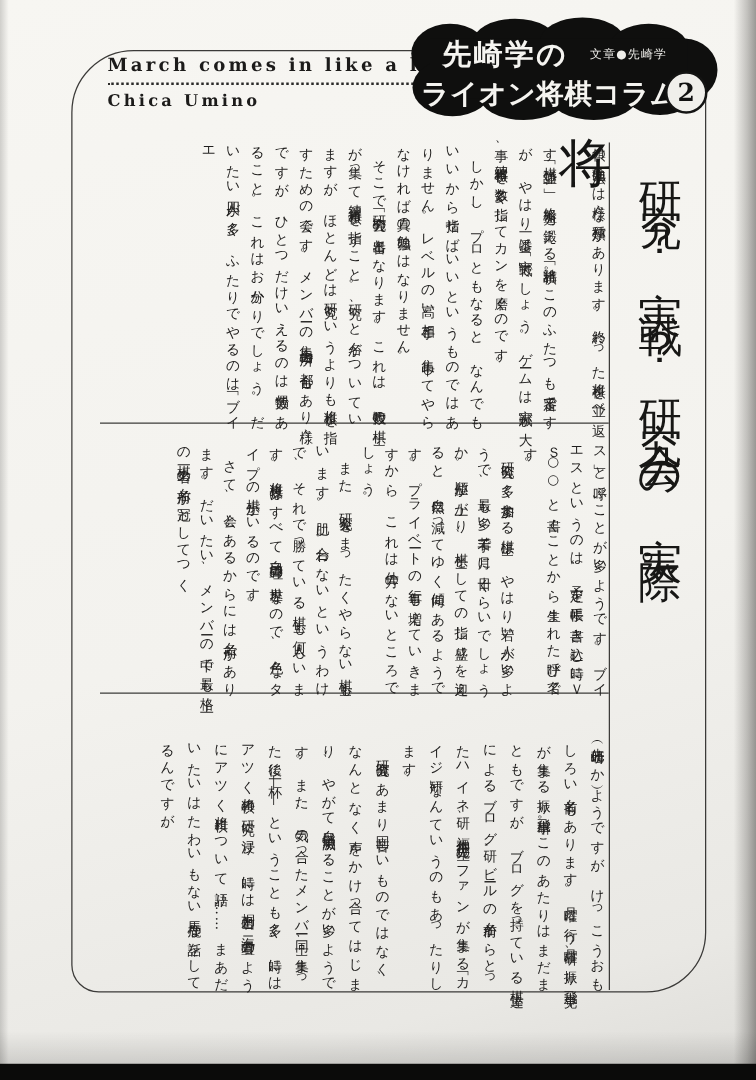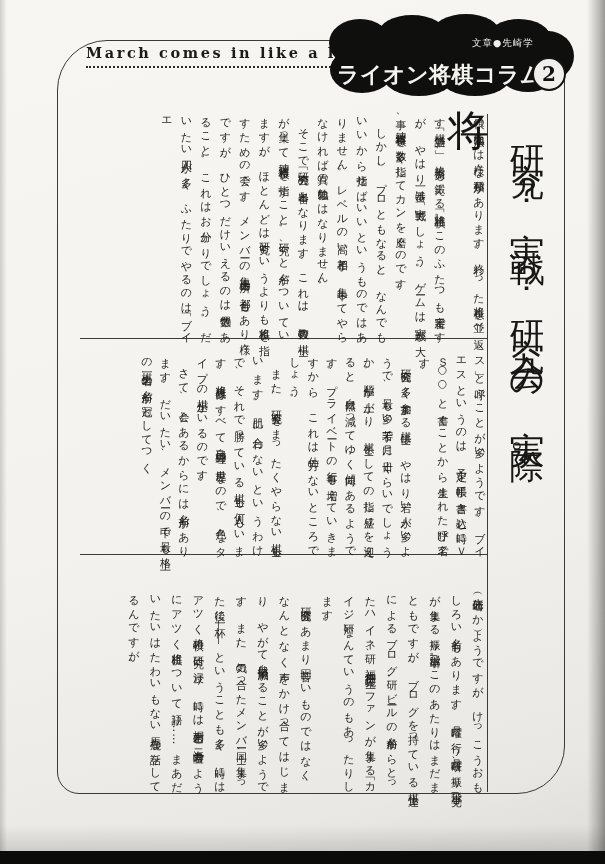--- a/index.html
+++ b/index.html
@@ -86,37 +86,39 @@
 </head>
 <body>
 
 <div class="page">
 
   <div class="frame"></div>
 
   <div class="en-head">
     <div class="en-title">March comes in like a lion</div>
     <div class="en-rule"></div>
+    <div class="en-author">Chica Umino</div>
   </div>
 
   <div class="banner">
     <svg viewBox="0 0 254 86" aria-hidden="true">
       <g fill="#0f0f0e">
         <ellipse cx="38" cy="30" rx="31" ry="24"></ellipse>
         <ellipse cx="90" cy="21" rx="34" ry="19"></ellipse>
         <ellipse cx="144" cy="20" rx="34" ry="19"></ellipse>
         <ellipse cx="197" cy="26" rx="32" ry="20"></ellipse>
         <ellipse cx="226" cy="43" rx="26" ry="25"></ellipse>
         <ellipse cx="40" cy="57" rx="32" ry="23"></ellipse>
         <ellipse cx="97" cy="63" rx="36" ry="20"></ellipse>
         <ellipse cx="153" cy="63" rx="36" ry="20"></ellipse>
         <ellipse cx="206" cy="58" rx="30" ry="21"></ellipse>
         <rect x="22" y="18" width="206" height="48"></rect>
       </g>
     </svg>
+    <span class="banner-t1">先崎学の</span>
     <span class="banner-credit">文章●先崎学</span>
     <span class="banner-t2">ライオン将棋コラム</span>
   </div>
   <div class="issue-badge">2</div>
 
   <div class="main-title">研究？実戦？研究会の実際。</div>
 
   <div class="vline"></div>
   <div class="hline h1"></div>
   <div class="hline h2"></div>

